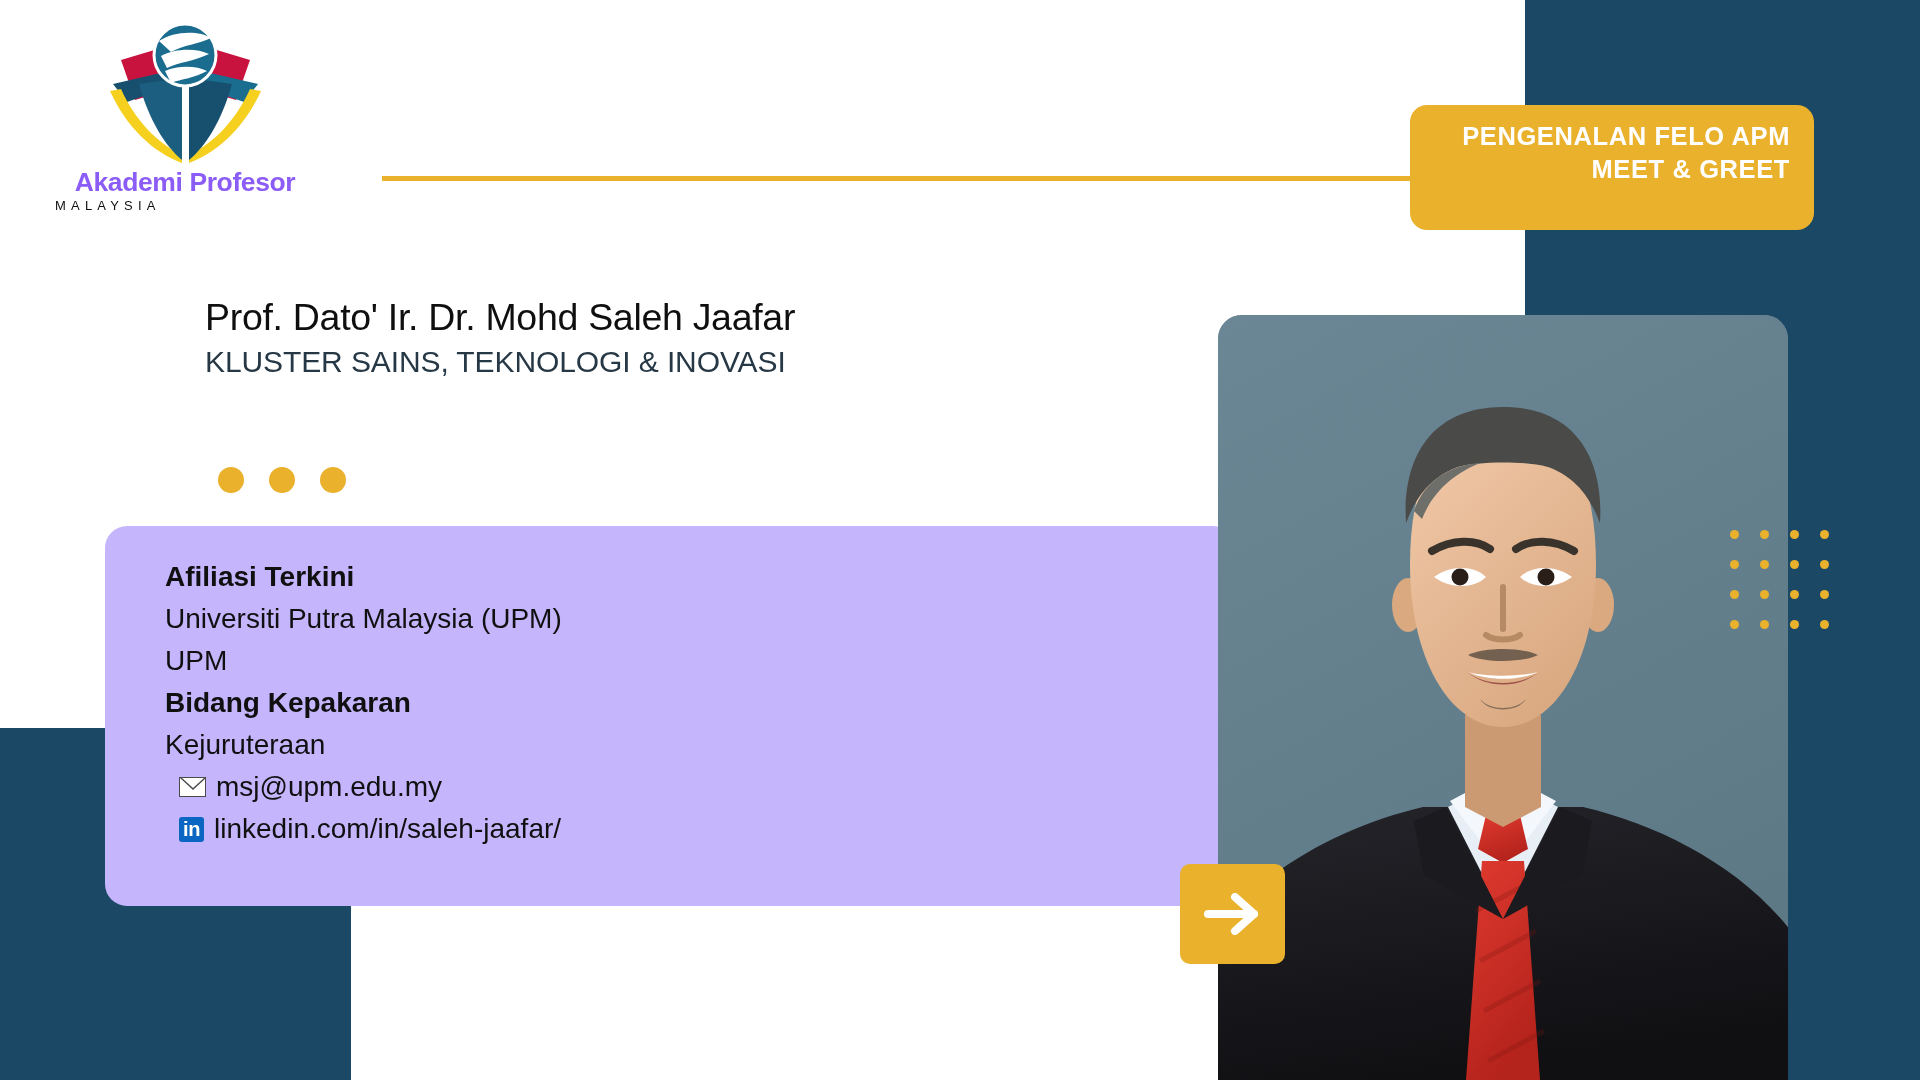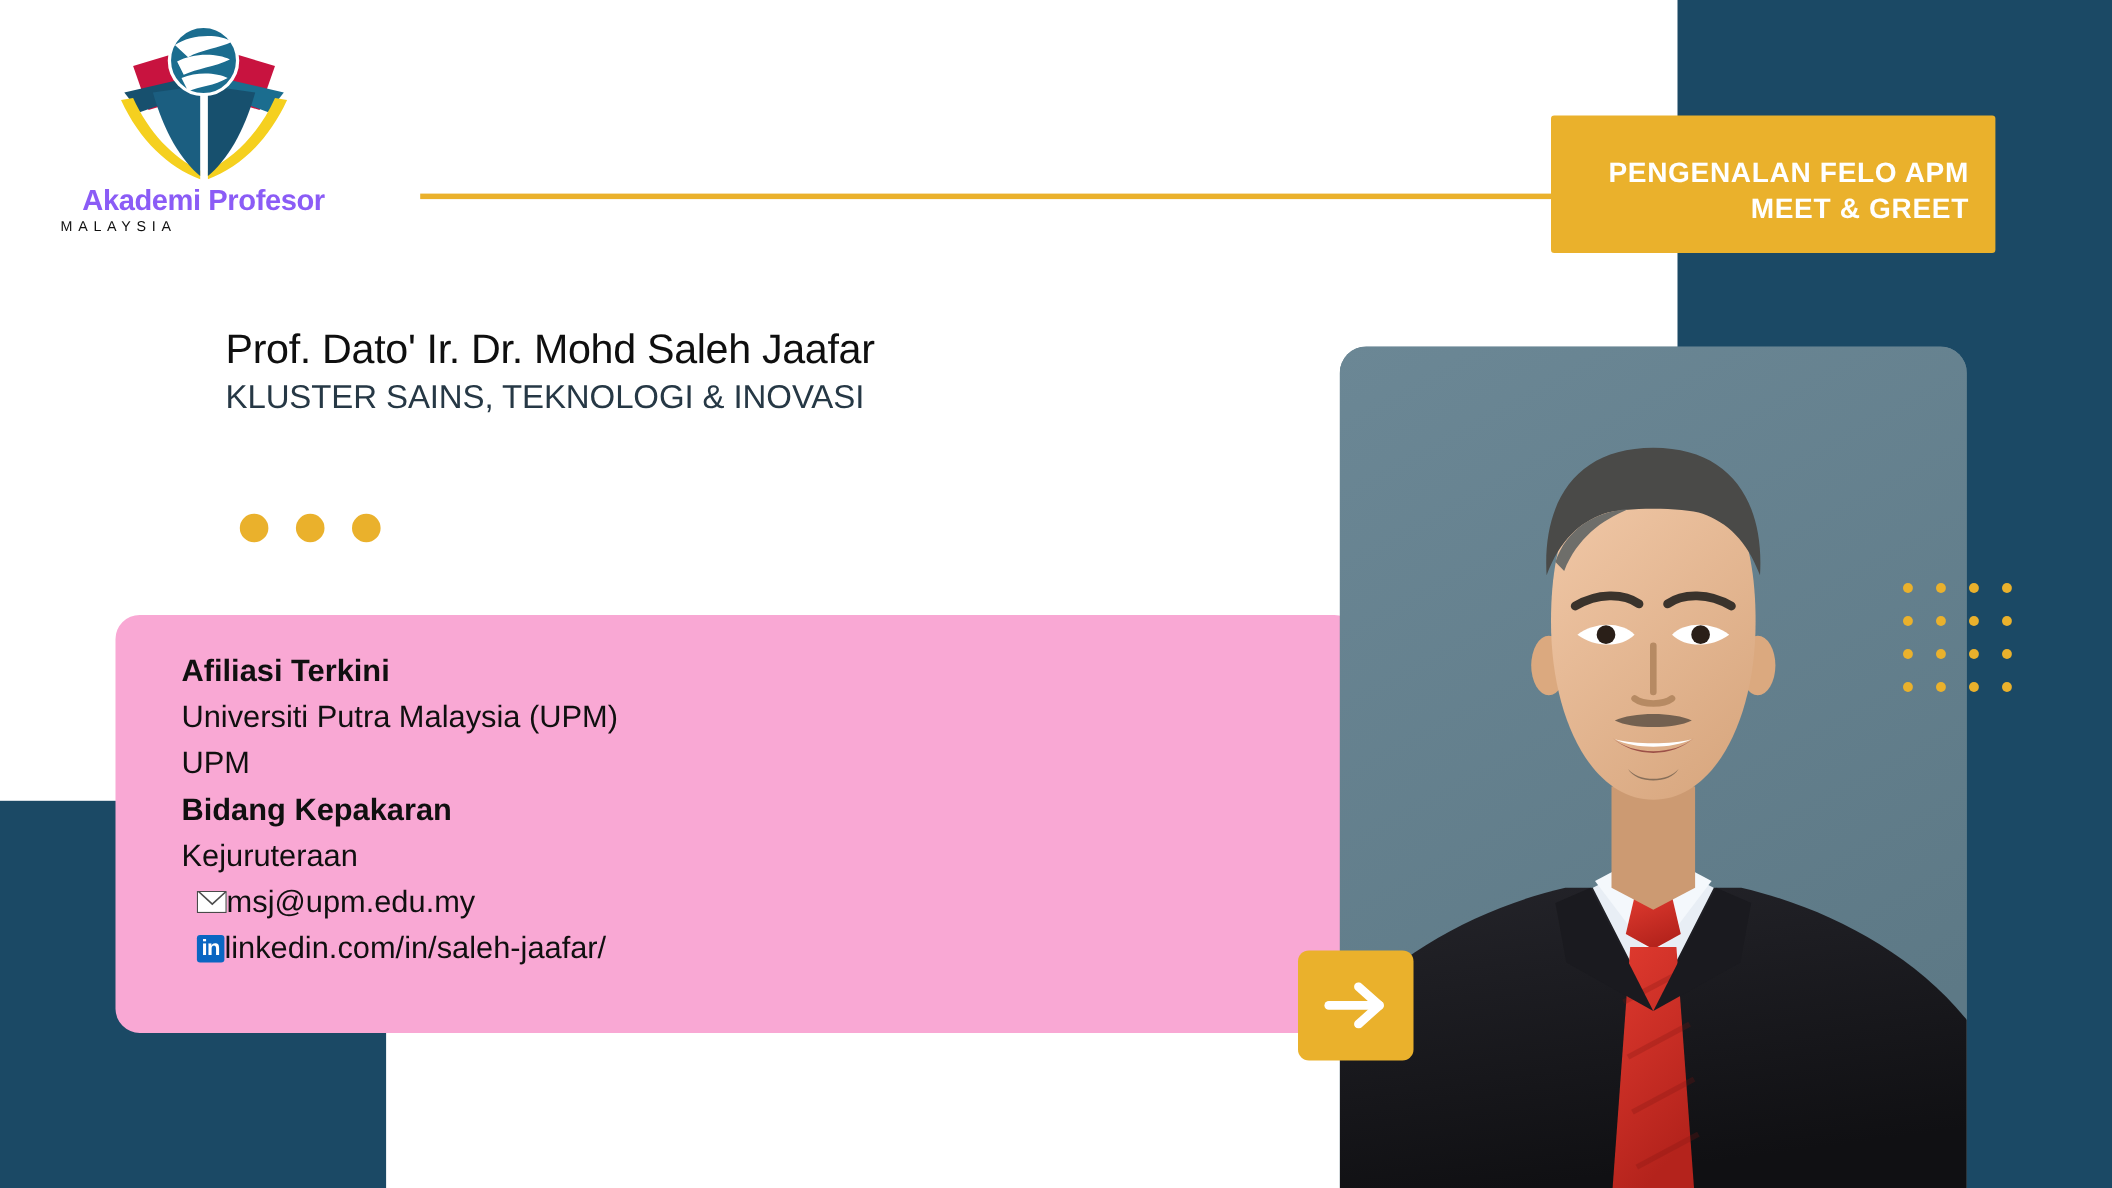--- a/index.html
+++ b/index.html
@@ -88,22 +88,22 @@
   }
 
   
   .badge {
     position: absolute;
     left: 1410px;
     top: 105px;
     width: 404px;
     height: 125px;
     background: #eab12c;
-    border-radius: 3px;
-    padding: 36px 24px 0 24px;
+    border-radius: 17px;
+    padding: 15px 24px 0 24px;
   }
   .badge-line {
     text-align: right;
     color: #ffffff;
     font-weight: bold;
     font-size: 25.5px;
     letter-spacing: 0.6px;
     line-height: 33px;
     white-space: nowrap;
   }
@@ -142,40 +142,40 @@
     width: 26px;
     height: 26px;
     border-radius: 50%;
     background: #eab12c;
   }
 
   
   .info-card {
     position: absolute;
     left: 105px;
-    top: 559px;
+    top: 526px;
     width: 1130px;
     height: 380px;
-    background: #f9a8d4;
+    background: #c4b5fd;
     border-radius: 22px;
     padding: 30px 0 0 60px;
   }
   .info-line {
     font-size: 28px;
     line-height: 42px;
     color: #101010;
     white-space: nowrap;
   }
   .info-line.label { font-weight: bold; }
   .info-line.value { font-weight: 400; }
 
   .contact-line {
     display: flex;
     align-items: center;
-    gap: 0;
+    gap: 10px;
     height: 42px;
     padding-left: 14px;
     font-size: 28px;
     color: #101010;
     white-space: nowrap;
   }
   .contact-text { font-weight: 400; }
 
   
   .mail-icon {

